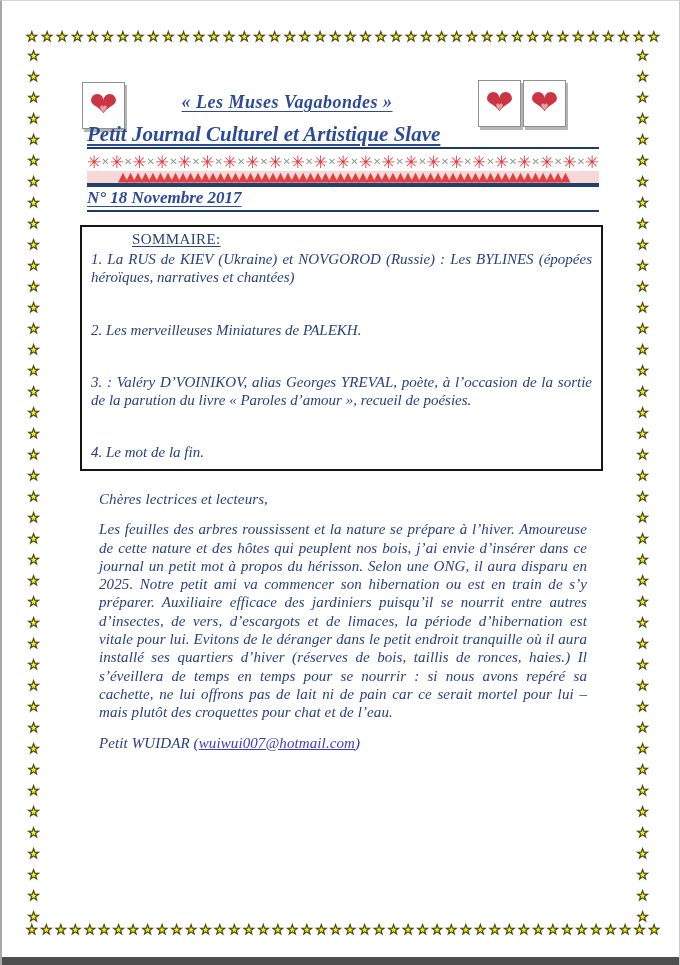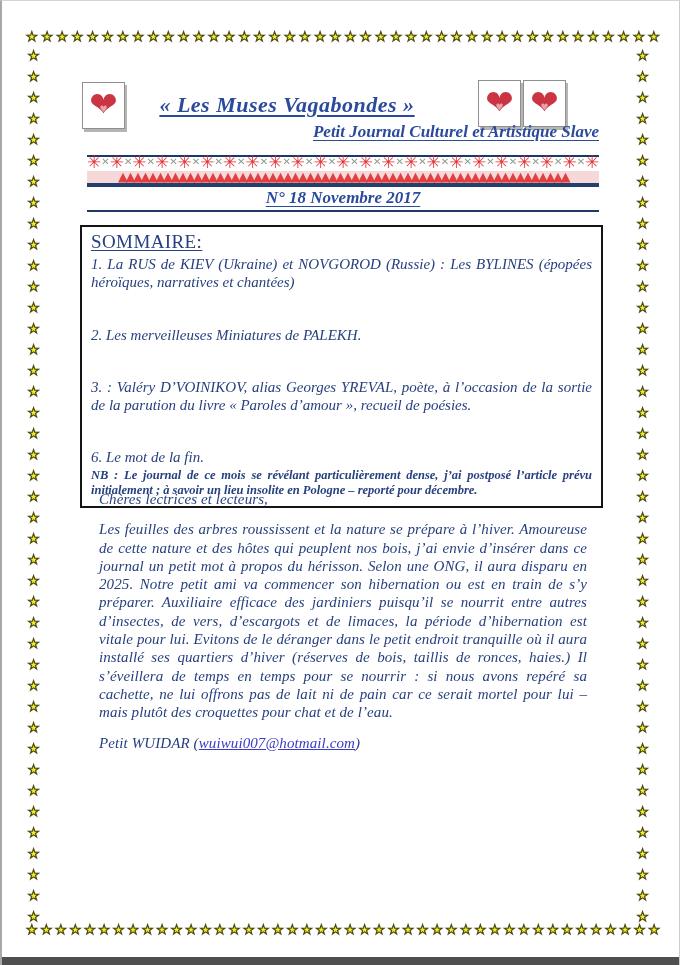--- a/index.html
+++ b/index.html
@@ -30,56 +30,56 @@
     border:1px solid #8f8f8f; box-shadow:2px 3px 0 rgba(90,90,90,.45);
     display:flex; align-items:center; justify-content:center;
   }
   #heart-left { left:80px; top:81px; }
   #heart-right-1 { left:476px; top:79px; }
   #heart-right-2 { left:521px; top:79px; }
   .heart-glyph { font-family:"DejaVu Sans", sans-serif; font-size:34px; line-height:1; color:#cb3443; position:relative; top:-2px; }
   .heart-mini { position:absolute; left:50%; transform:translateX(-50%); bottom:14px; font-family:"DejaVu Sans", sans-serif; font-size:9px; color:#ffffff; opacity:.55; }
   #page-title {
     position:absolute; left:85px; top:91px; width:400px; text-align:center;
-    font-size:22px; font-weight:bold; font-style:italic; color:#2a4a9c;
+    font-size:18px; font-weight:bold; font-style:italic; color:#2a4a9c;
     text-decoration:underline; text-underline-offset:3px; letter-spacing:.5px;
   }
   #page-subtitle {
-    position:absolute; left:85px; top:121px; width:512px; text-align:right;
-    font-size:17px; font-weight:bold; font-style:italic; color:#2a4a9c;
+    position:absolute; left:85px; top:121px; width:512px; text-align:left;
+    font-size:21px; font-weight:bold; font-style:italic; color:#2a4a9c;
     text-decoration:underline; text-underline-offset:3px;
-    border-bottom:2.5px solid #1f3864; padding-bottom:13px;
+    border-bottom:2.5px solid #1f3864; padding-bottom:0;
   }
 
   
   #ornament-band { position:absolute; left:85px; top:152px; width:512px; border-bottom:2.5px solid #22406e; }
   #band-stars { display:flex; justify-content:space-between; align-items:center; height:18px; overflow:hidden; }
   #band-stars .rep-0 { font-family:"DejaVu Sans", sans-serif; font-size:17px; line-height:1; color:#e03438; }
   #band-stars .rep-1 { font-family:"DejaVu Sans", sans-serif; font-size:10px; line-height:1; color:#8c9c8c; }
   #band-triangles {
     height:12px; line-height:11px; overflow:hidden; white-space:nowrap;
     font-family:"DejaVu Sans", sans-serif; font-size:13px; letter-spacing:-2.5px;
     color:#e24040; background:#f6d8d8; text-align:center;
   }
   #header-rule { position:absolute; left:85px; top:184px; width:512px; border-top:2px solid #22406e; }
   #issue-line {
-    position:absolute; left:85px; top:187px; width:512px; text-align:center;
+    position:absolute; left:85px; top:187px; width:512px; text-align:left;
     font-size:17px; font-weight:bold; font-style:italic; color:#2a4a9c;
     text-decoration:underline; text-underline-offset:3px;
     border-bottom:2.5px solid #1f3864; padding-bottom:2px;
   }
 
   
   #sommaire-box {
     position:absolute; left:78px; top:224px; width:523px;
     border:2px solid #141414; padding:4px 9px 7px 9px;
   }
   #sommaire-heading {
-    font-size:19px; color:#27407f; text-decoration:underline; text-underline-offset:2px;
-    letter-spacing:.4px; margin-bottom:2px;
+    font-size:15px; color:#27407f; text-decoration:underline; text-underline-offset:2px;
+    letter-spacing:.4px; margin-bottom:2px;margin-left:41px;
   }
   .sommaire-item {
     font-size:15px; font-style:italic; color:#27407f; line-height:1.22;
     text-align:justify; margin-top:34px;
   }
   .sommaire-item.first { margin-top:0; }
   #sommaire-nb {
     font-size:12.5px; font-weight:bold; font-style:italic; color:#27407f;
     line-height:1.25; text-align:justify; margin-top:1px;
   }
@@ -345,22 +345,21 @@
     <div id="band-triangles">▲▲▲▲▲▲▲▲▲▲▲▲▲▲▲▲▲▲▲▲▲▲▲▲▲▲▲▲▲▲▲▲▲▲▲▲▲▲▲▲▲▲▲▲▲▲▲▲▲▲▲▲▲▲▲▲▲▲▲▲</div>
   </div>
   <div id="header-rule"></div>
   <div id="issue-line">N° 18 Novembre 2017</div>
 
   <div id="sommaire-box">
     <div id="sommaire-heading">SOMMAIRE:</div>
     <div class="sommaire-item first">1. La RUS de KIEV (Ukraine) et NOVGOROD (Russie) : Les BYLINES (épopées héroïques, narratives et chantées)</div>
     <div class="sommaire-item">2. Les merveilleuses Miniatures de PALEKH.</div>
     <div class="sommaire-item">3. : Valéry D’VOINIKOV, alias Georges YREVAL, poète, à l’occasion de la sortie de la parution du livre « Paroles d’amour », recueil de poésies.</div>
-    <div class="sommaire-item">6. Le mot de la fin.</div>
-    <div id="sommaire-nb">NB : Le journal de ce mois se révélant particulièrement dense, j’ai postposé l’article prévu initialement ; à savoir un lieu insolite en Pologne – reporté pour décembre.</div>
+    <div class="sommaire-item">4. Le mot de la fin.</div>
   </div>
 
   <div id="letter">
     <p>Chères lectrices et lecteurs,</p>
     <p>Les feuilles des arbres roussissent et la nature se prépare à l’hiver. Amoureuse de cette nature et des hôtes qui peuplent nos bois, j’ai envie d’insérer dans ce journal un petit mot à propos du hérisson. Selon une ONG, il aura disparu en 2025. Notre petit ami va commencer son hibernation ou est en train de s’y préparer. Auxiliaire efficace des jardiniers puisqu’il se nourrit entre autres d’insectes, de vers, d’escargots et de limaces, la période d’hibernation est vitale pour lui. Evitons de le déranger dans le petit endroit tranquille où il aura installé ses quartiers d’hiver (réserves de bois, taillis de ronces, haies.) Il s’éveillera de temps en temps pour se nourrir : si nous avons repéré sa cachette, ne lui offrons pas de lait ni de pain car ce serait mortel pour lui – mais plutôt des croquettes pour chat et de l’eau.</p>
     <p class="spaced-before" id="signature-line"><span>Petit WUIDAR (</span><span class="email-link">wuiwui007@hotmail.com</span><span>)</span></p>
   </div>
 
   <div class="page-bottom-edge"></div>
 </div>

